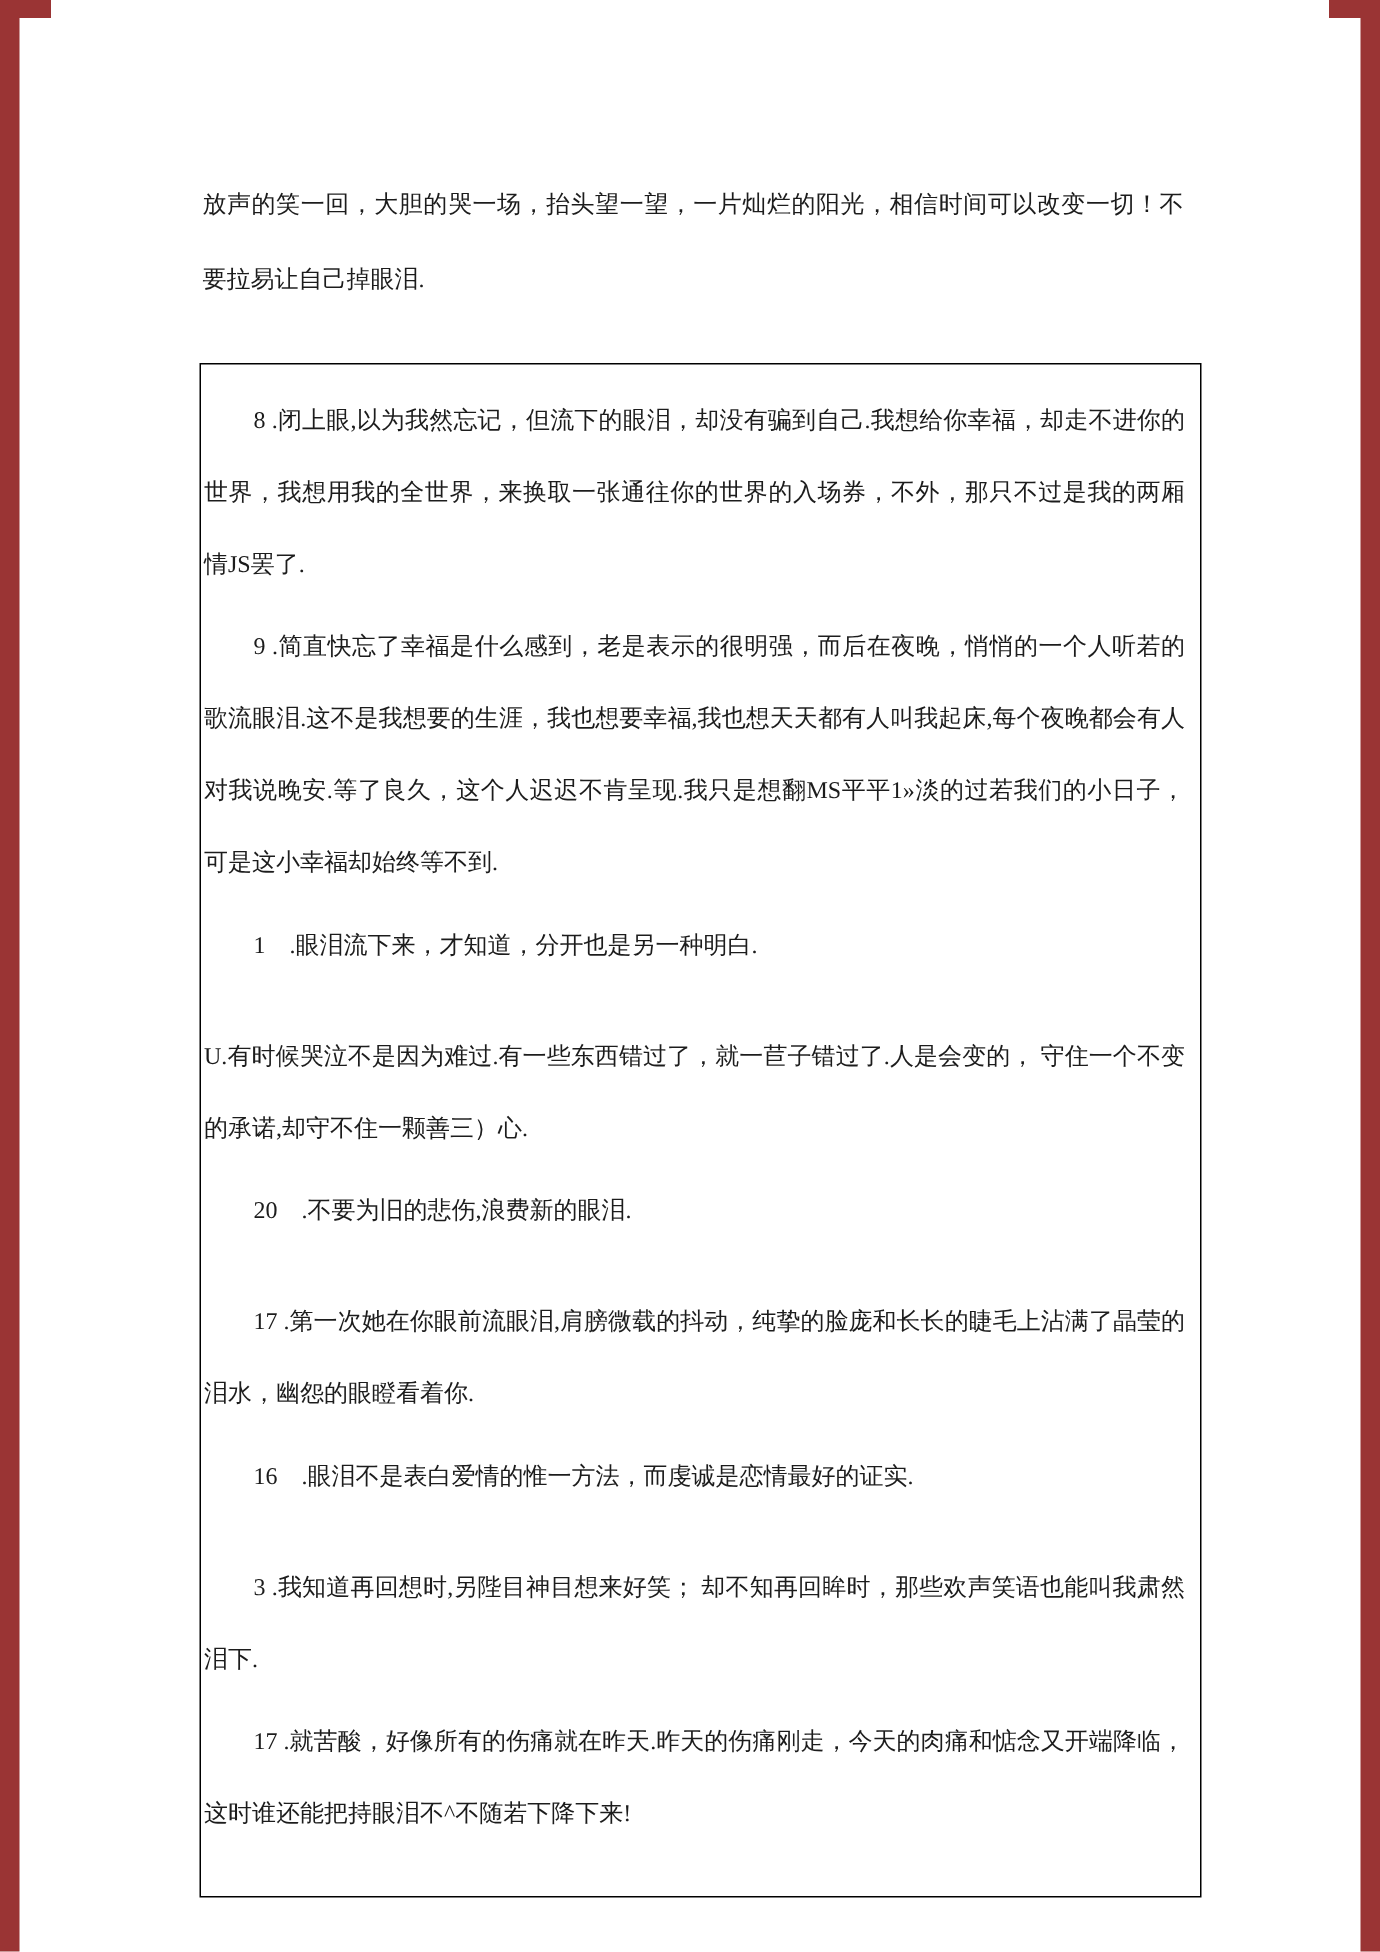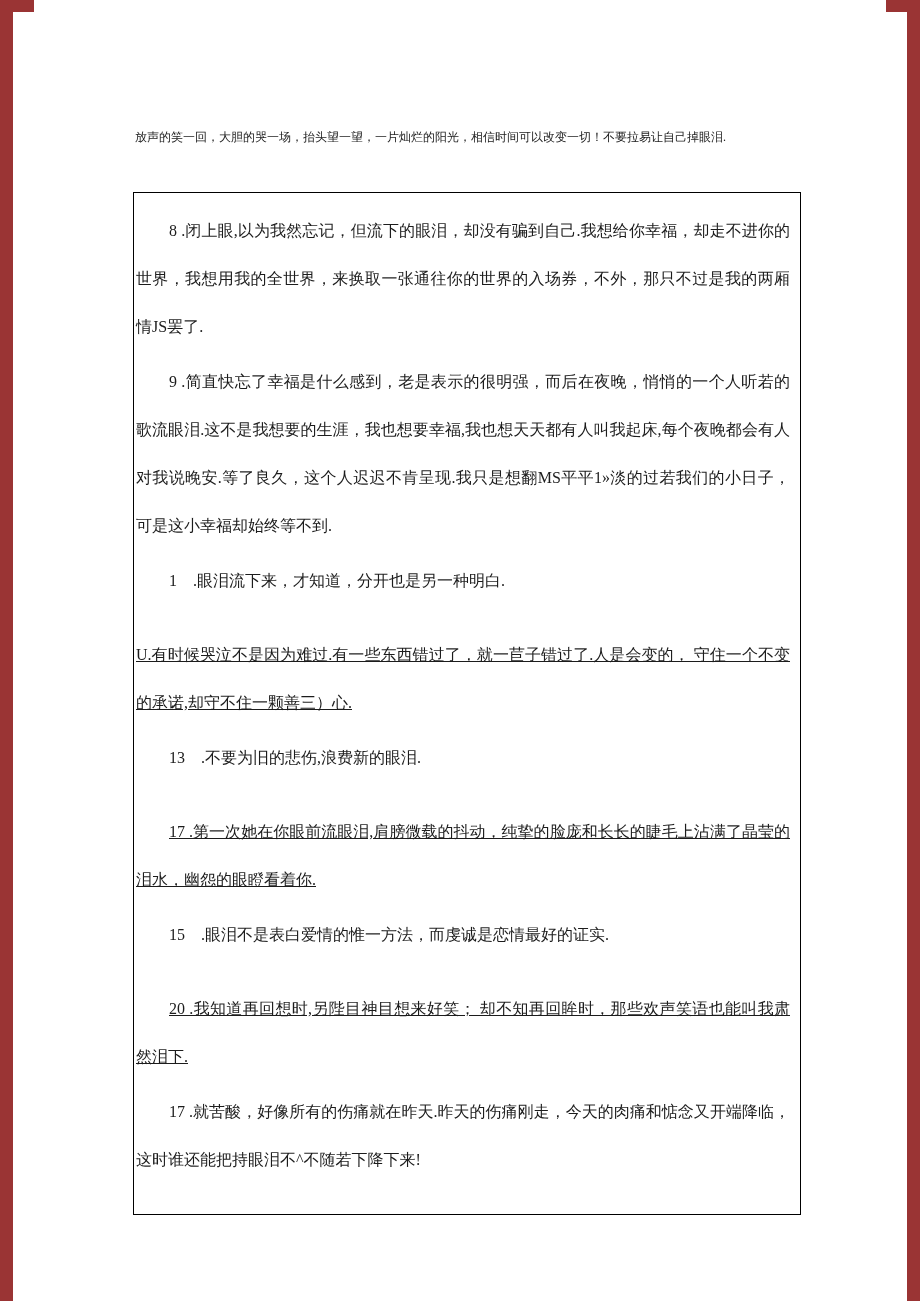--- a/index.html
+++ b/index.html
@@ -35,58 +35,58 @@
   .corner-cap.right { right: 0; }
 
   .content {
     position: absolute;
     left: 133px;
     top: 0;
     width: 668px;
   }
   .intro {
     margin: 112px 12px 30px 2px;
-    font-size: 12px;
+    font-size: 16px;
     line-height: 50px;
     text-align: justify;
     text-indent: 0;
   }
   .quote-box {
     border: 1px solid #000000;
     padding: 14px 10px 30px 2px;
     background: #ffffff;
   }
   .item {
     margin: 0 0 7px 0;
     font-size: 16px;
     line-height: 48px;
     text-indent: 33px;
     text-align: justify;
   }
-  .item.sp    { margin-top: 26px; text-decoration: underline; }
+  .item.sp    { margin-top: 26px; }
   .item.flush { text-indent: 0; }
   .item:last-child { margin-bottom: 0; }
 </style>
 </head>
 <body>
 
 <div class="edge-bar left"></div>
 <div class="edge-bar right"></div>
 <div class="corner-cap left"></div>
 <div class="corner-cap right"></div>
 
 <div class="content">
 
   <p class="intro">放声的笑一回，大胆的哭一场，抬头望一望，一片灿烂的阳光，相信时间可以改变一切！不要拉易让自己掉眼泪.</p>
 
   <div class="quote-box">
     <p class="item">8 .闭上眼,以为我然忘记，但流下的眼泪，却没有骗到自己.我想给你幸福，却走不进你的世界，我想用我的全世界，来换取一张通往你的世界的入场券，不外，那只不过是我的两厢情JS罢了.</p>
     <p class="item">9 .简直快忘了幸福是什么感到，老是表示的很明强，而后在夜晚，悄悄的一个人听若的歌流眼泪.这不是我想要的生涯，我也想要幸福,我也想天天都有人叫我起床,每个夜晚都会有人对我说晚安.等了良久，这个人迟迟不肯呈现.我只是想翻MS平平1»淡的过若我们的小日子，可是这小幸福却始终等不到.</p>
     <p class="item">1　.眼泪流下来，才知道，分开也是另一种明白.</p>
     <p class="item sp flush">U.有时候哭泣不是因为难过.有一些东西错过了，就一苣子错过了.人是会变的， 守住一个不变的承诺,却守不住一颗善三）心.</p>
-    <p class="item">13　.不要为旧的悲伤,浪费新的眼泪.</p>
+    <p class="item">20　.不要为旧的悲伤,浪费新的眼泪.</p>
     <p class="item sp">17 .第一次她在你眼前流眼泪,肩膀微载的抖动，纯挚的脸庞和长长的睫毛上沾满了晶莹的泪水，幽怨的眼瞪看着你.</p>
-    <p class="item">15　.眼泪不是表白爱情的惟一方法，而虔诚是恋情最好的证实.</p>
-    <p class="item sp">20 .我知道再回想时,另陛目神目想来好笑； 却不知再回眸时，那些欢声笑语也能叫我肃然泪下.</p>
+    <p class="item">16　.眼泪不是表白爱情的惟一方法，而虔诚是恋情最好的证实.</p>
+    <p class="item sp">3 .我知道再回想时,另陛目神目想来好笑； 却不知再回眸时，那些欢声笑语也能叫我肃然泪下.</p>
     <p class="item">17 .就苦酸，好像所有的伤痛就在昨天.昨天的伤痛刚走，今天的肉痛和惦念又开端降临， 这时谁还能把持眼泪不^不随若下降下来!</p>
   </div>
 
 </div>
 
 </body></html>

